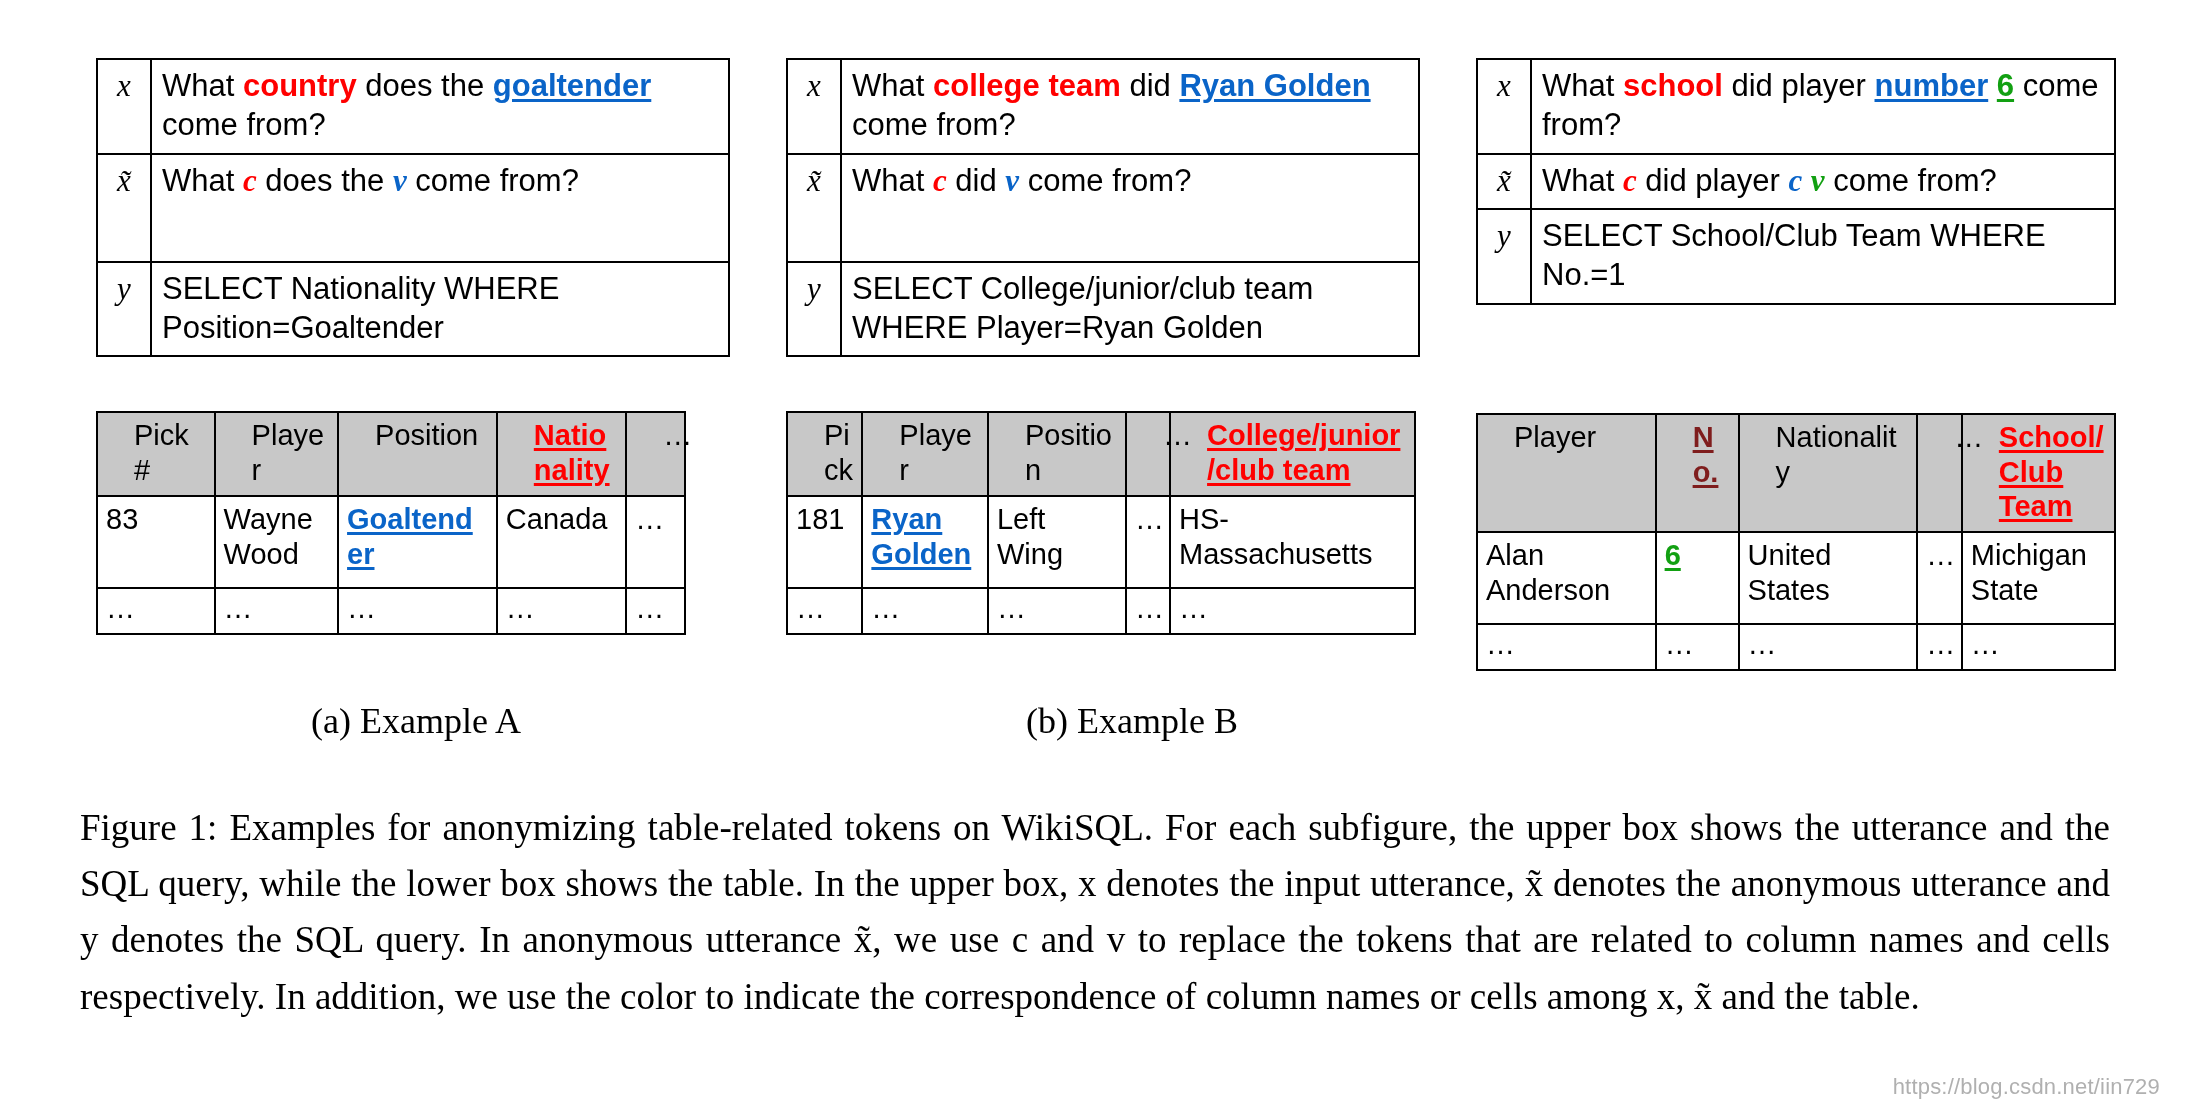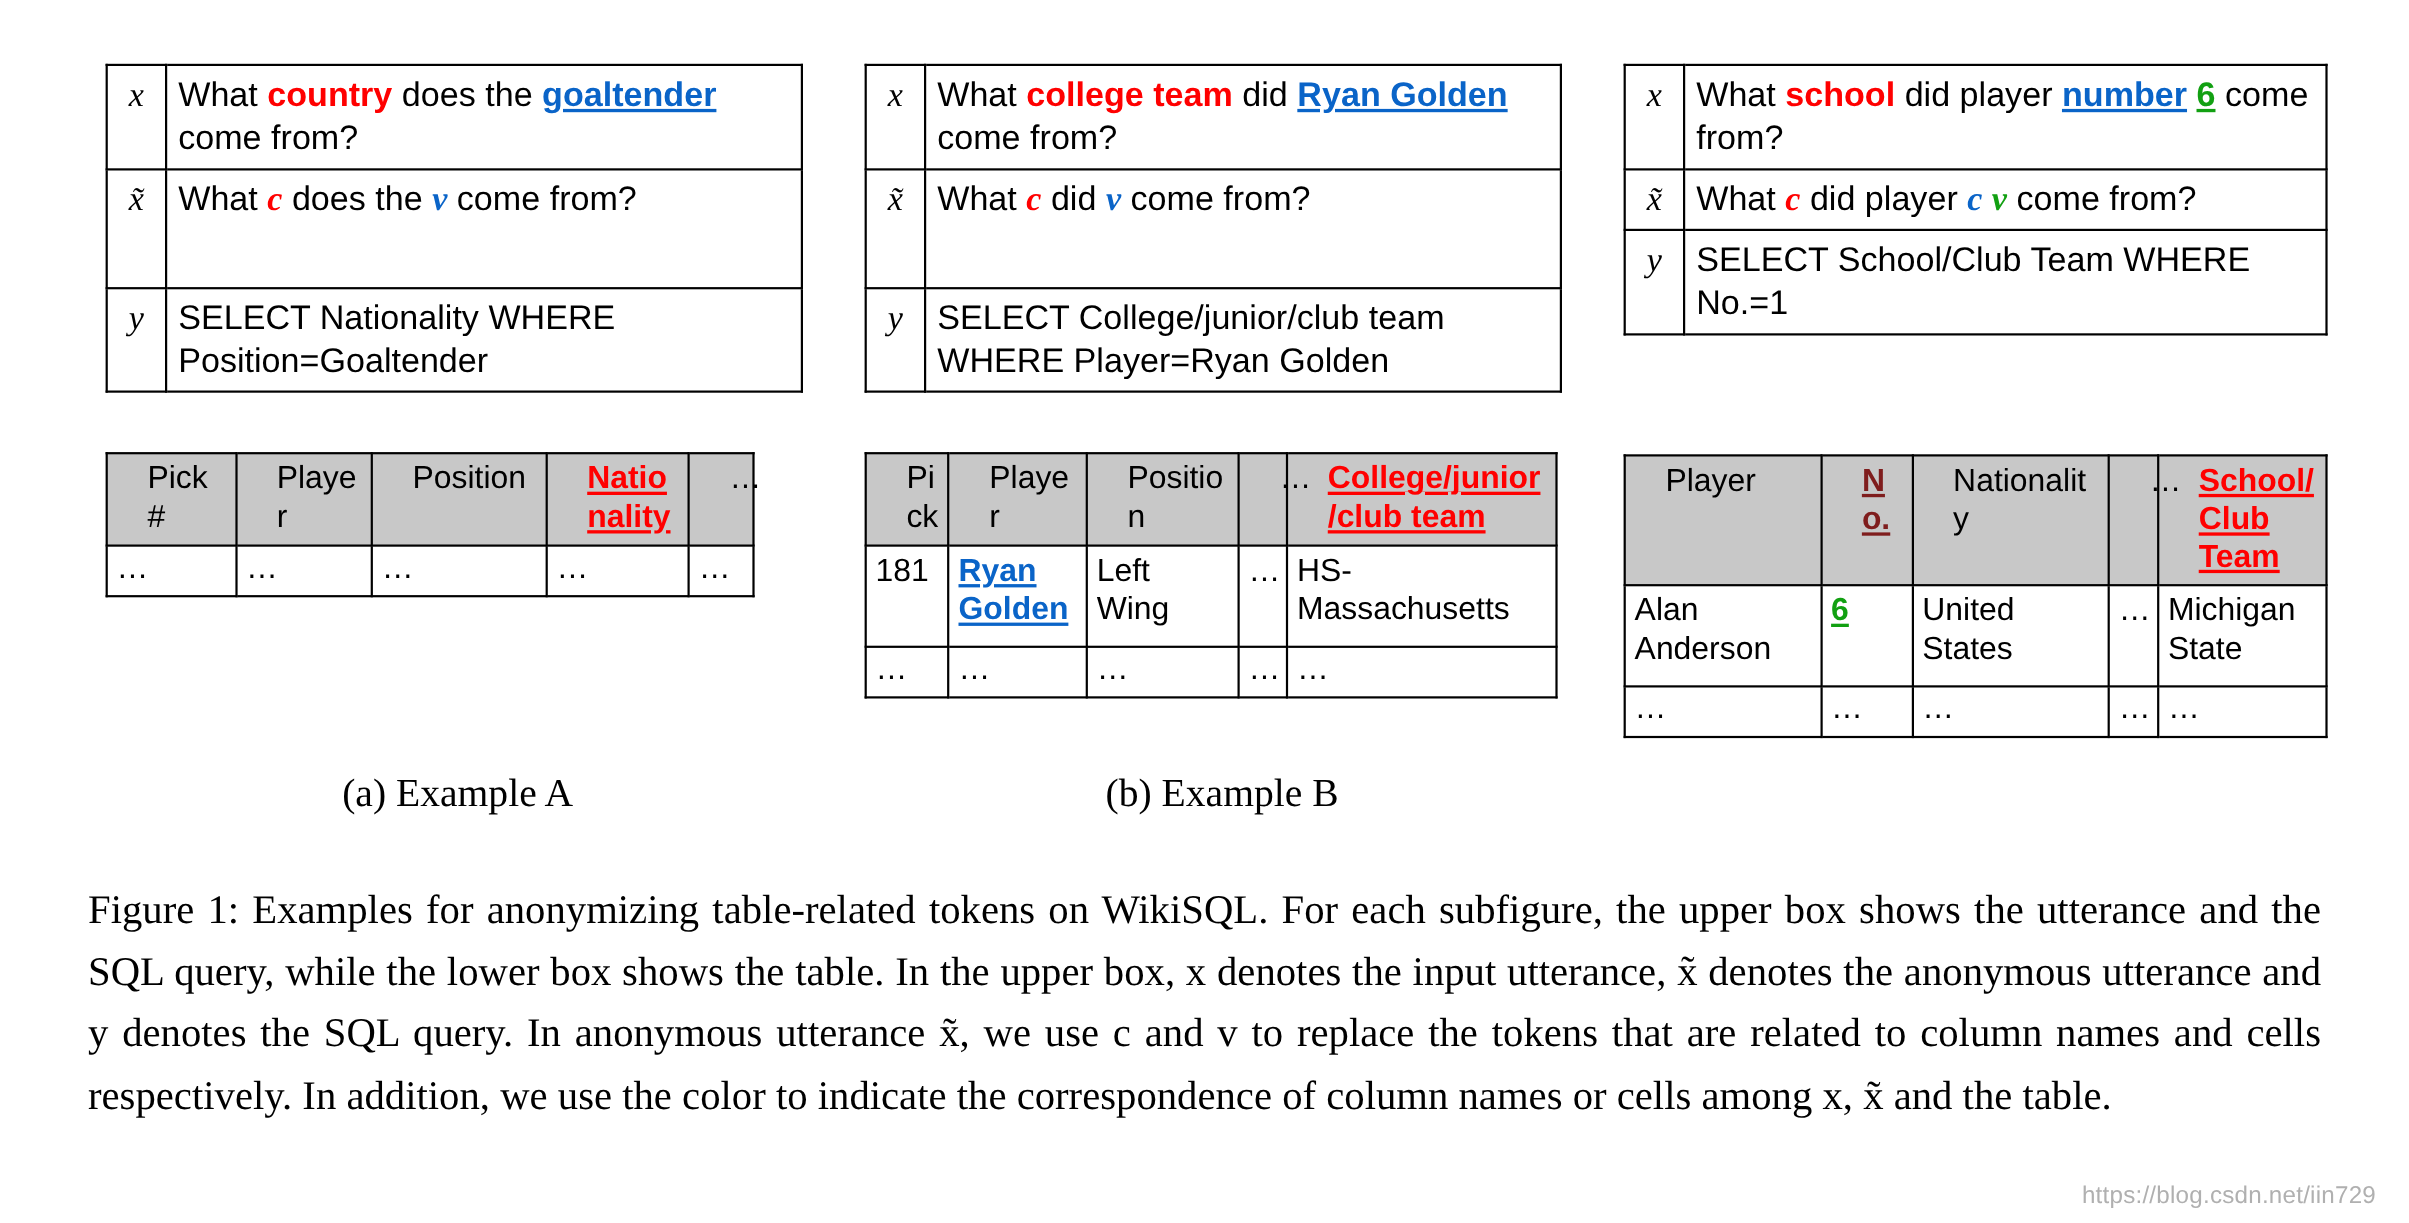--- a/index.html
+++ b/index.html
@@ -122,21 +122,21 @@
   .dots-cell { text-align: left; letter-spacing: 0px; }
 
   
   .subcaptions {
     position: absolute;
     left: 96px;
     top: 700px;
     width: 2020px;
     display: flex;
     flex-direction: row;
-    gap: 55px;
+    gap: 76px;
   }
   .subcap {
     width: 640px;
     text-align: center;
     font-family: "Liberation Serif", serif;
     font-size: 36px;
     color: #000000;
   }
 
   
@@ -200,20 +200,27 @@
           <thead>
             <tr>
               <th><span>Pick #</span></th>
               <th><span>Player</span></th>
               <th><span>Position</span></th>
               <th><span class="hdr-red">Nationality</span></th>
               <th class="dots-cell"><span>…</span></th>
             </tr>
           </thead>
           <tbody>
+            <tr class="data-row">
+              <td>83</td>
+              <td>Wayne Wood</td>
+              <td><span class="cell-blue">Goaltender</span></td>
+              <td>Canada</td>
+              <td class="dots-cell">…</td>
+            </tr>
             <tr class="ellipsis-row">
               <td class="dots-cell">…</td>
               <td class="dots-cell">…</td>
               <td class="dots-cell">…</td>
               <td class="dots-cell">…</td>
               <td class="dots-cell">…</td>
             </tr>
           </tbody>
         </table>
       </div>

